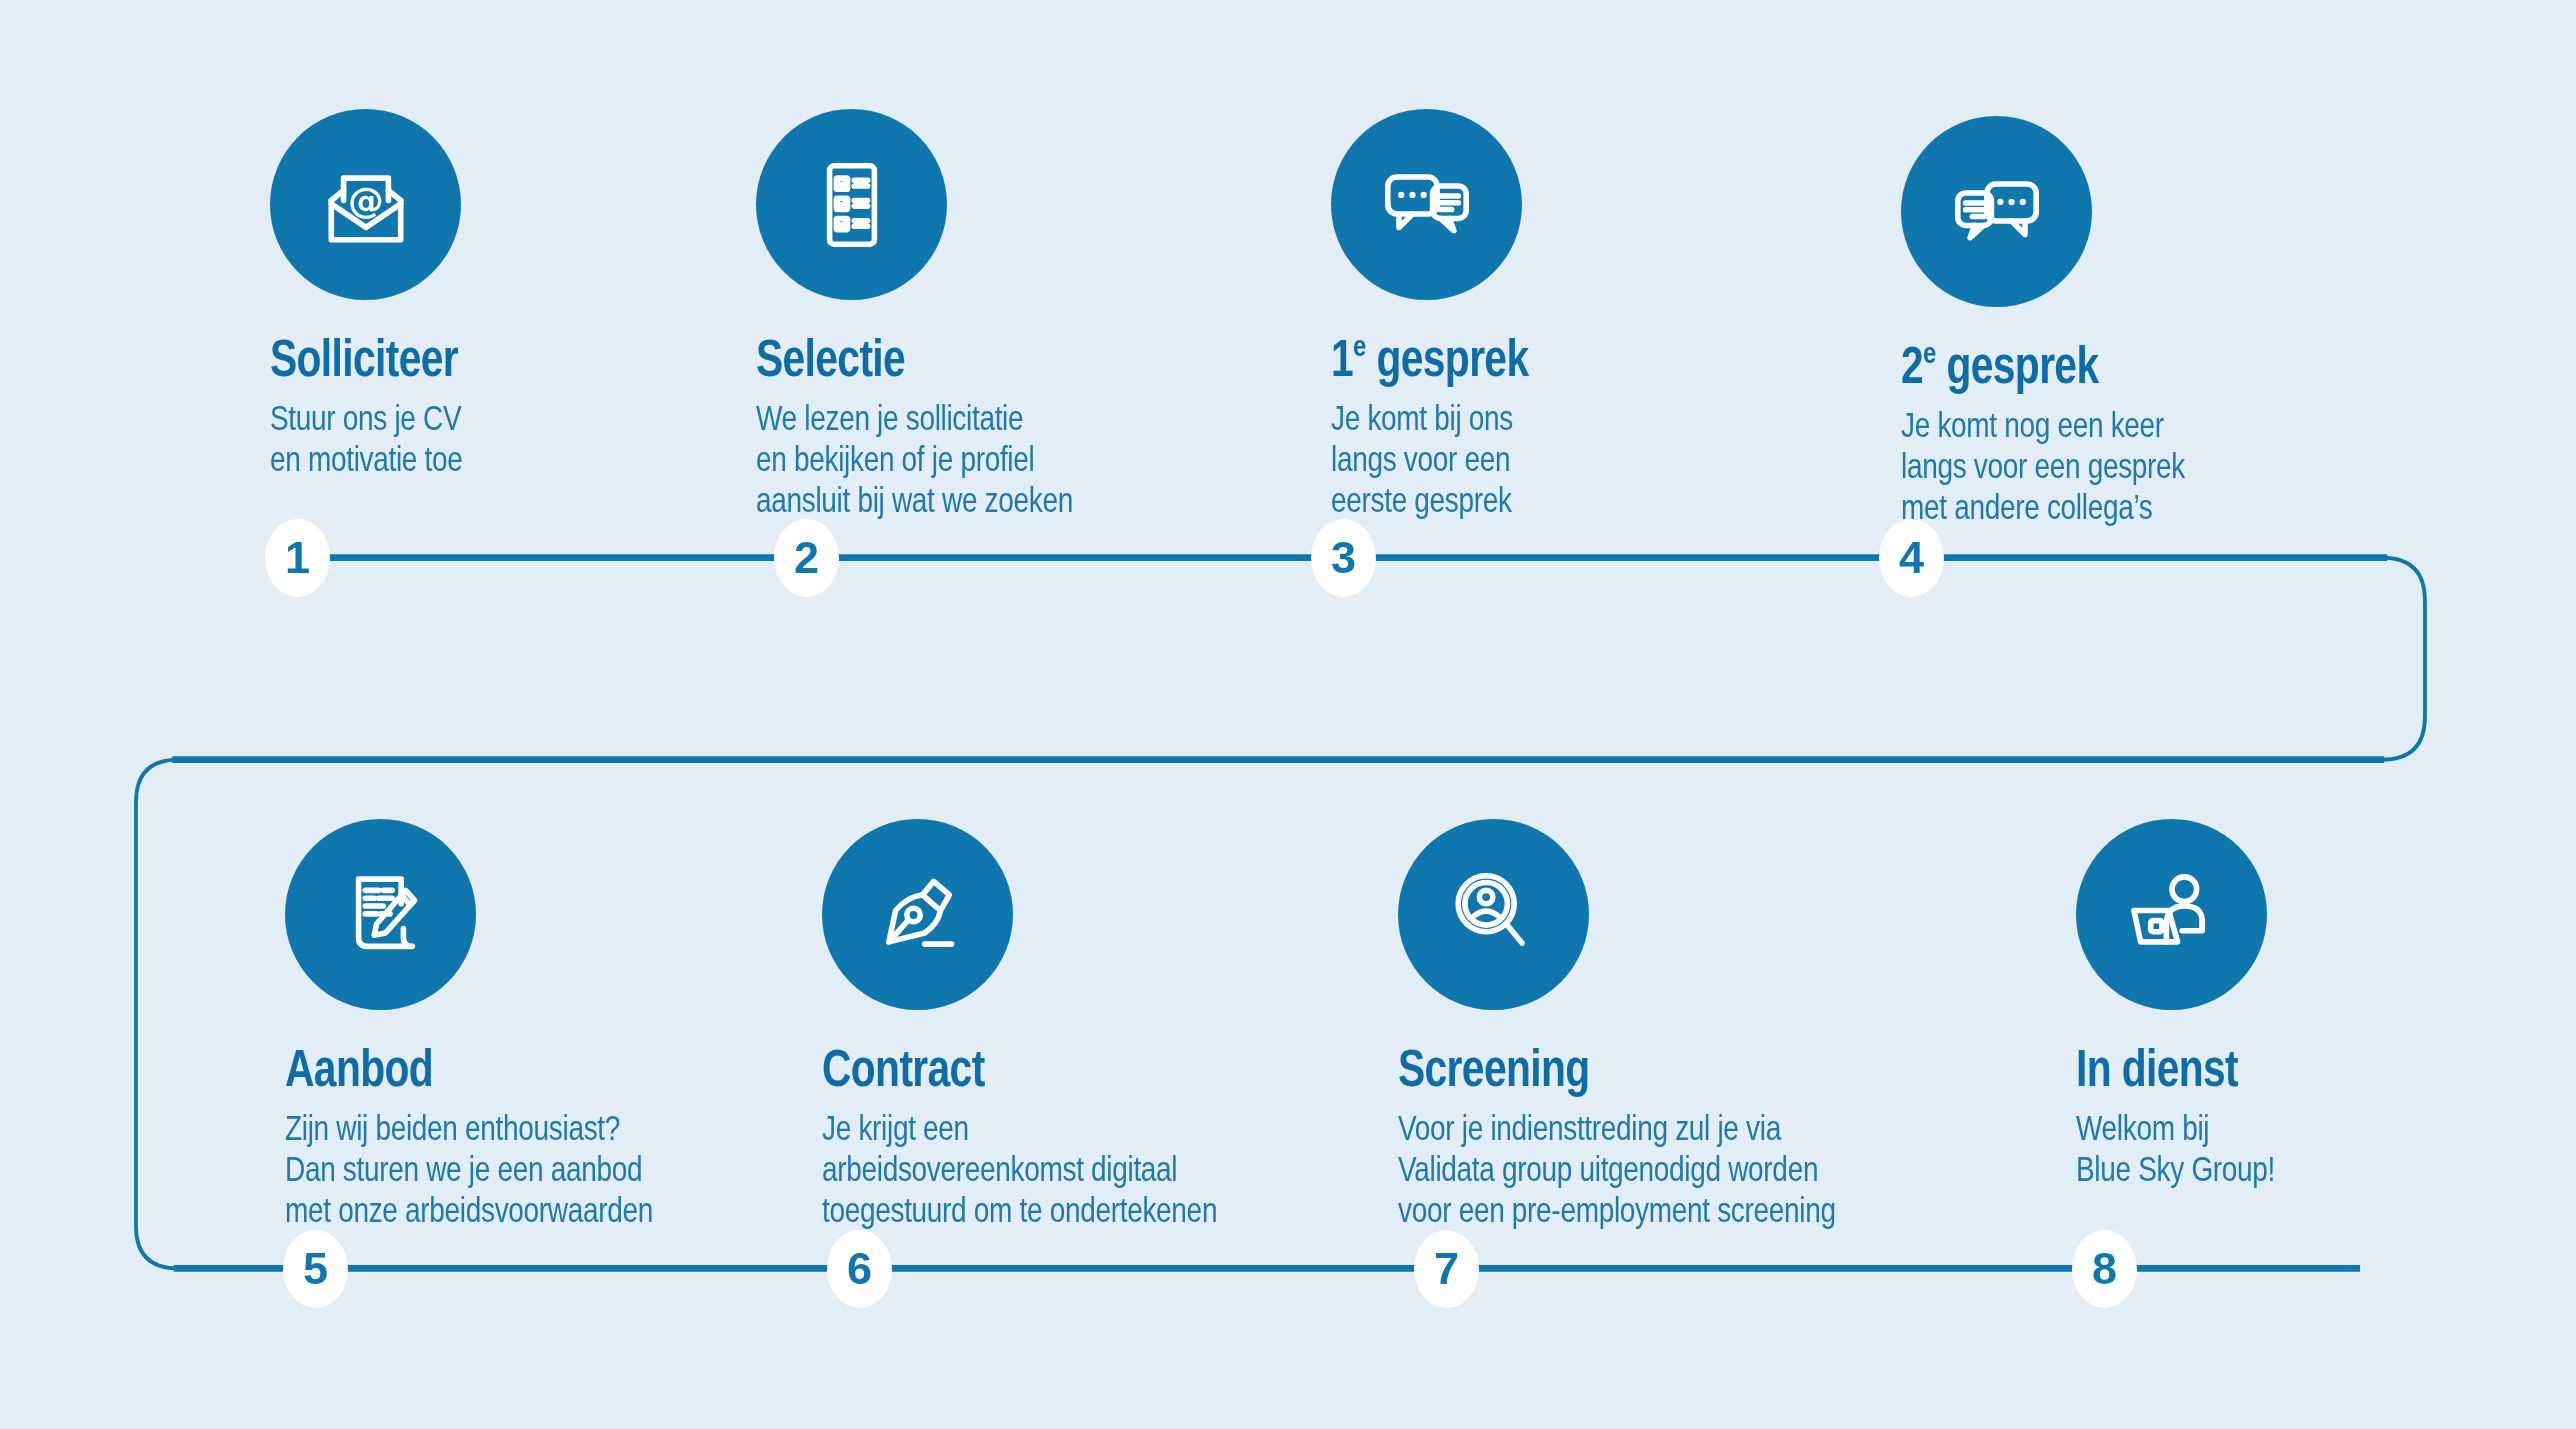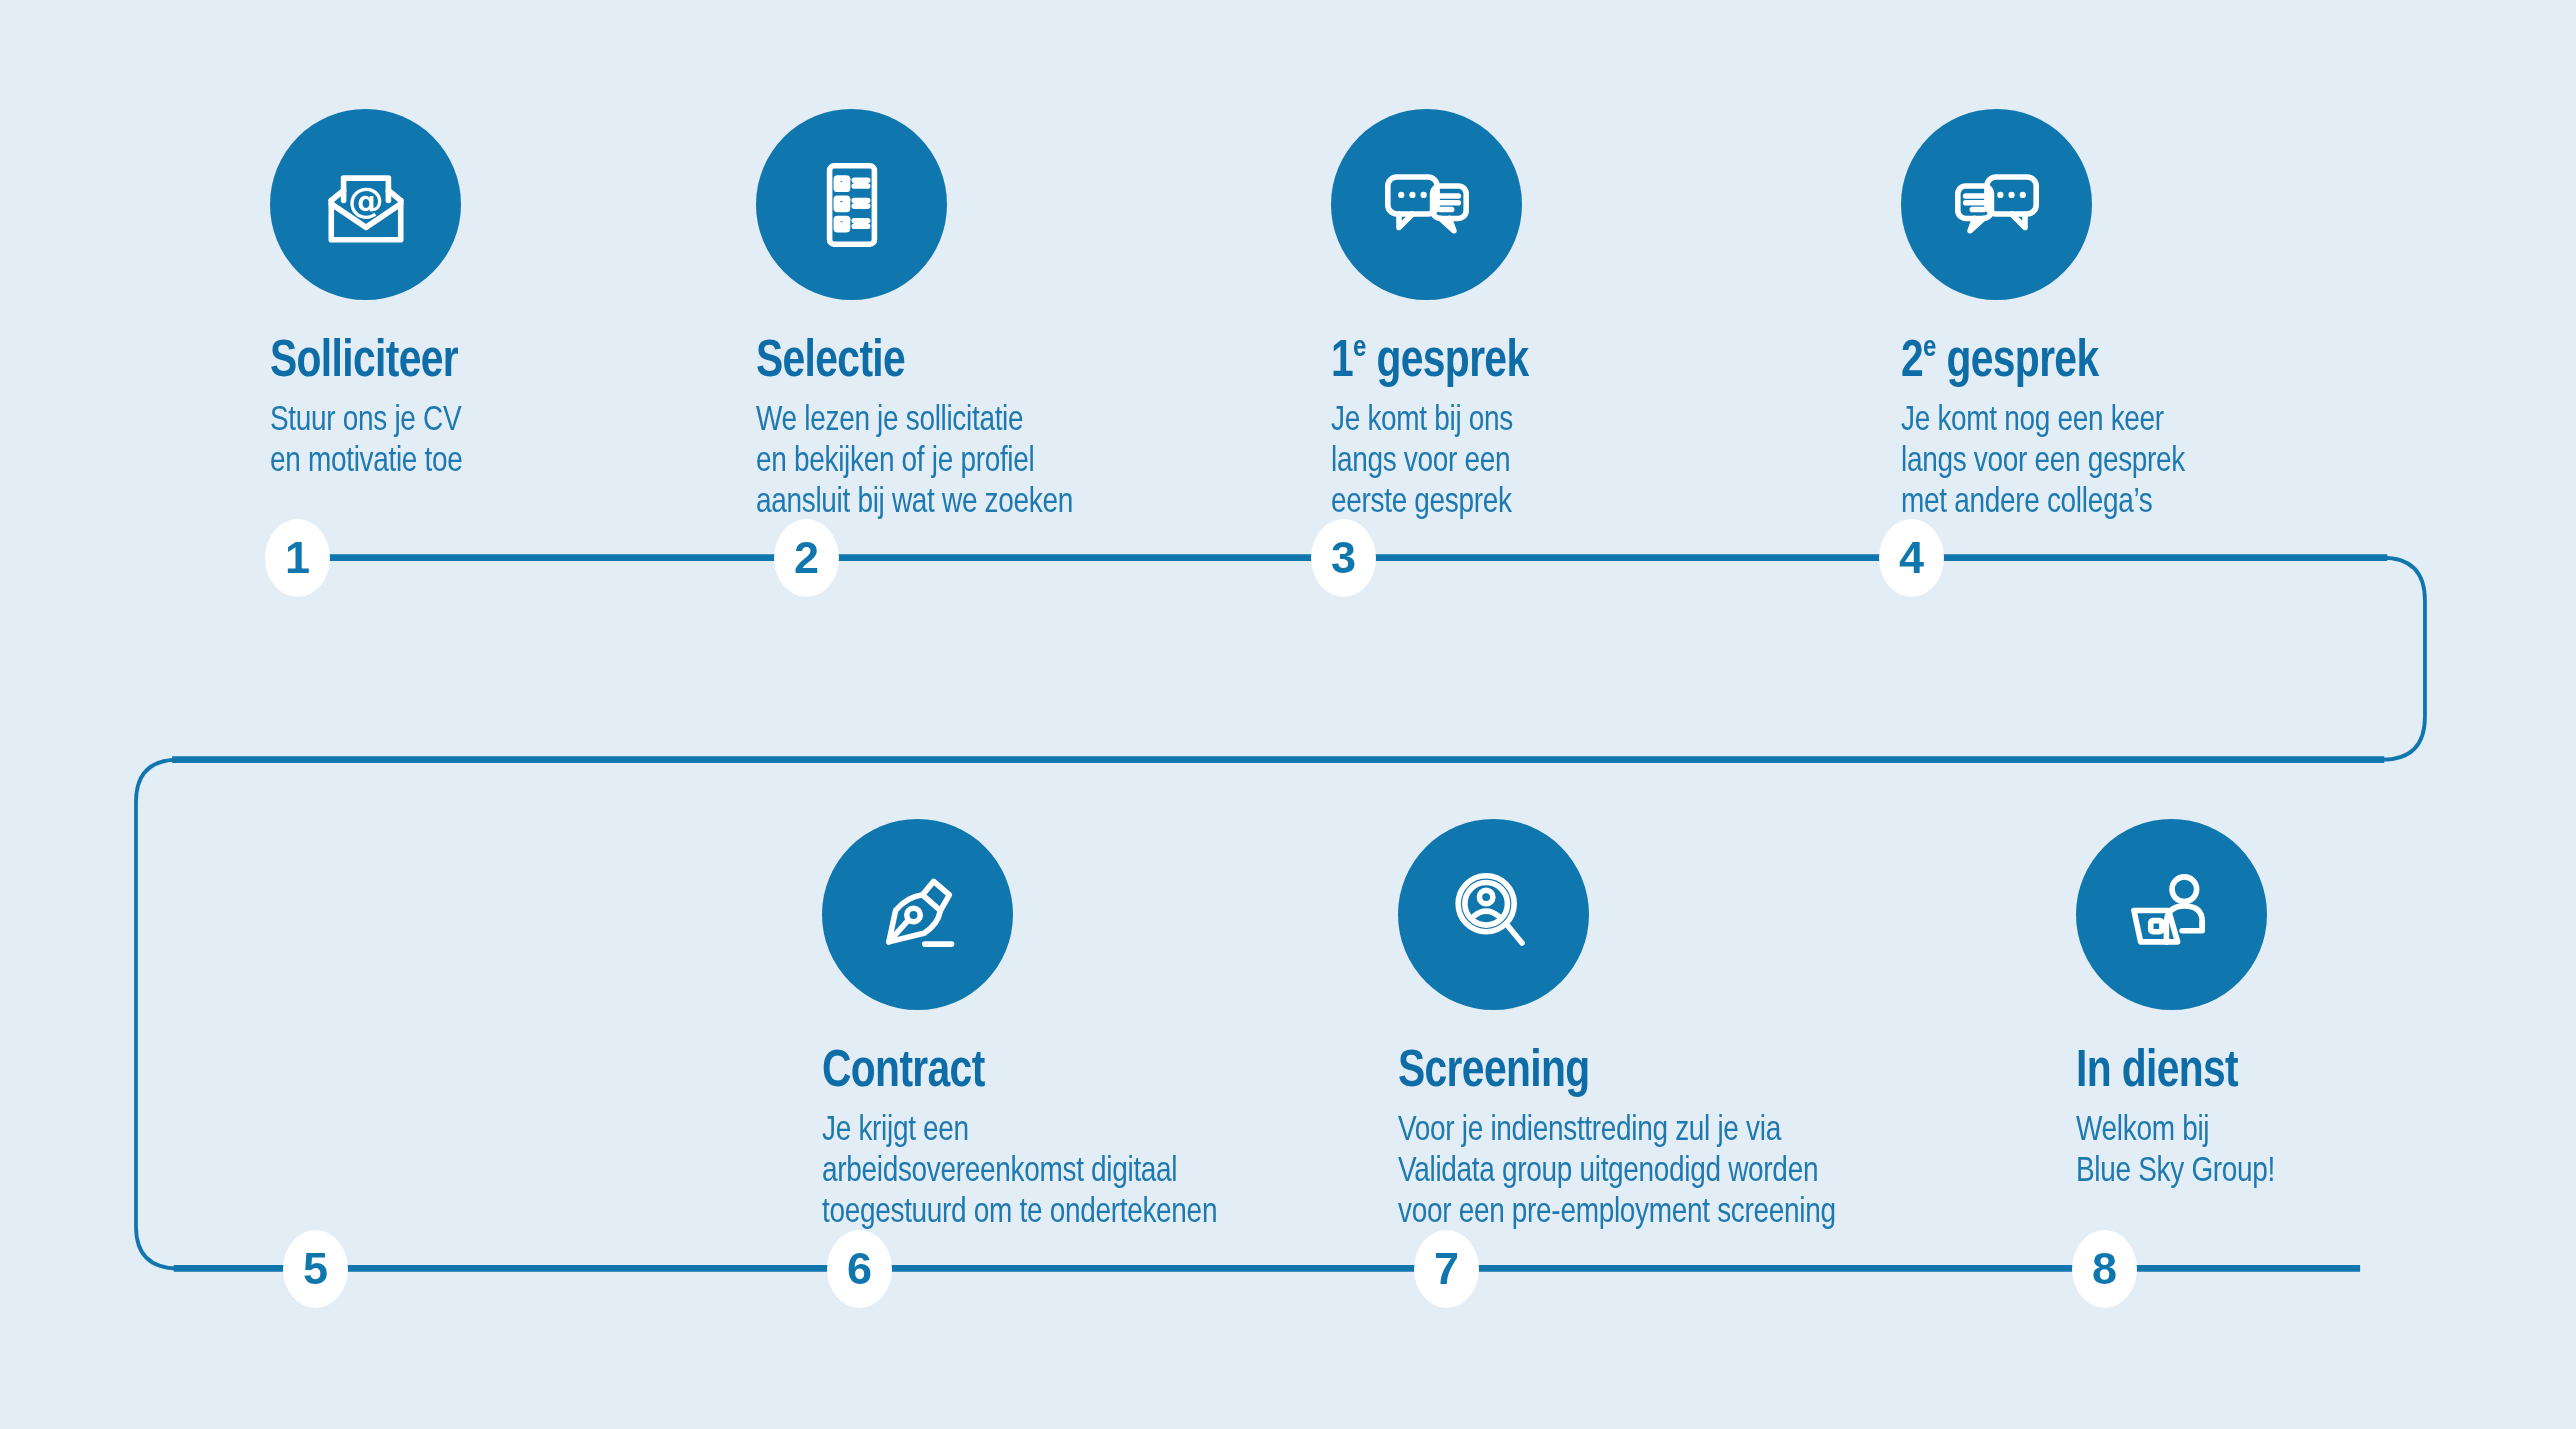--- a/index.html
+++ b/index.html
@@ -117,21 +117,21 @@
       </svg>
     </div>
     <div class="tblock">
       <div class="title"><span>1</span><span class="sup">e</span><span> gesprek</span></div>
       <div class="desc">Je komt bij ons
 langs voor een
 eerste gesprek</div>
     </div>
   </div>
 
-  <div class="step" style="left:1901px;top:109px">
+  <div class="step" style="left:1901px;top:116px">
     <div class="circle">
       <svg class="icon" viewBox="0 0 100 100">
         <g transform="translate(100,0) scale(-1,1)">
           <rect x="15" y="25" width="44" height="33" rx="8"></rect>
           <circle class="fill" cx="27" cy="41" r="2.8"></circle>
           <circle class="fill" cx="37" cy="41" r="2.8"></circle>
           <circle class="fill" cx="47" cy="41" r="2.8"></circle>
           <path d="M25 58 V70 L37 58"></path>
           <rect x="55" y="33" width="30" height="29" rx="7"></rect>
           <path d="M62 42 H78 M62 48 H78 M62 54 H72"></path>
@@ -140,20 +140,36 @@
       </svg>
     </div>
     <div class="tblock">
       <div class="title"><span>2</span><span class="sup">e</span><span> gesprek</span></div>
       <div class="desc">Je komt nog een keer
 langs voor een gesprek
 met andere collega’s</div>
     </div>
   </div>
 
+  <div class="step" style="left:285px;top:819px">
+    <div class="circle">
+      <svg class="icon" viewBox="0 0 100 100">
+        <path d="M68 40 V18 H30 V70 Q30 78 38 78 H78 Q70 78 70 70 V62"></path>
+        <path d="M36 28 H48 M52 28 H60 M36 35 H44 M48 35 H60 M36 42 H52 M36 49 H46 M50 49 H58"></path>
+        <path d="M46 58 L72 28 L80 37 L54 66 L44 68 Z"></path>
+        <path d="M68 32 L76 41"></path>
+      </svg>
+    </div>
+    <div class="tblock">
+      <div class="title"><span>Aanbod</span><span class="sup"></span><span></span></div>
+      <div class="desc">Zijn wij beiden enthousiast?
+Dan sturen we je een aanbod
+met onze arbeidsvoorwaarden</div>
+    </div>
+  </div>
 
   <div class="step" style="left:1398px;top:819px">
     <div class="circle">
       <svg class="icon" viewBox="0 0 100 100">
         <circle cx="43" cy="40" r="25"></circle>
         <circle cx="43" cy="40" r="19"></circle>
         <circle cx="43" cy="34" r="6"></circle>
         <path d="M32 51 Q43 42 54 51"></path>
         <path d="M61 58 L75 75" stroke-width="9"></path>
       </svg>

